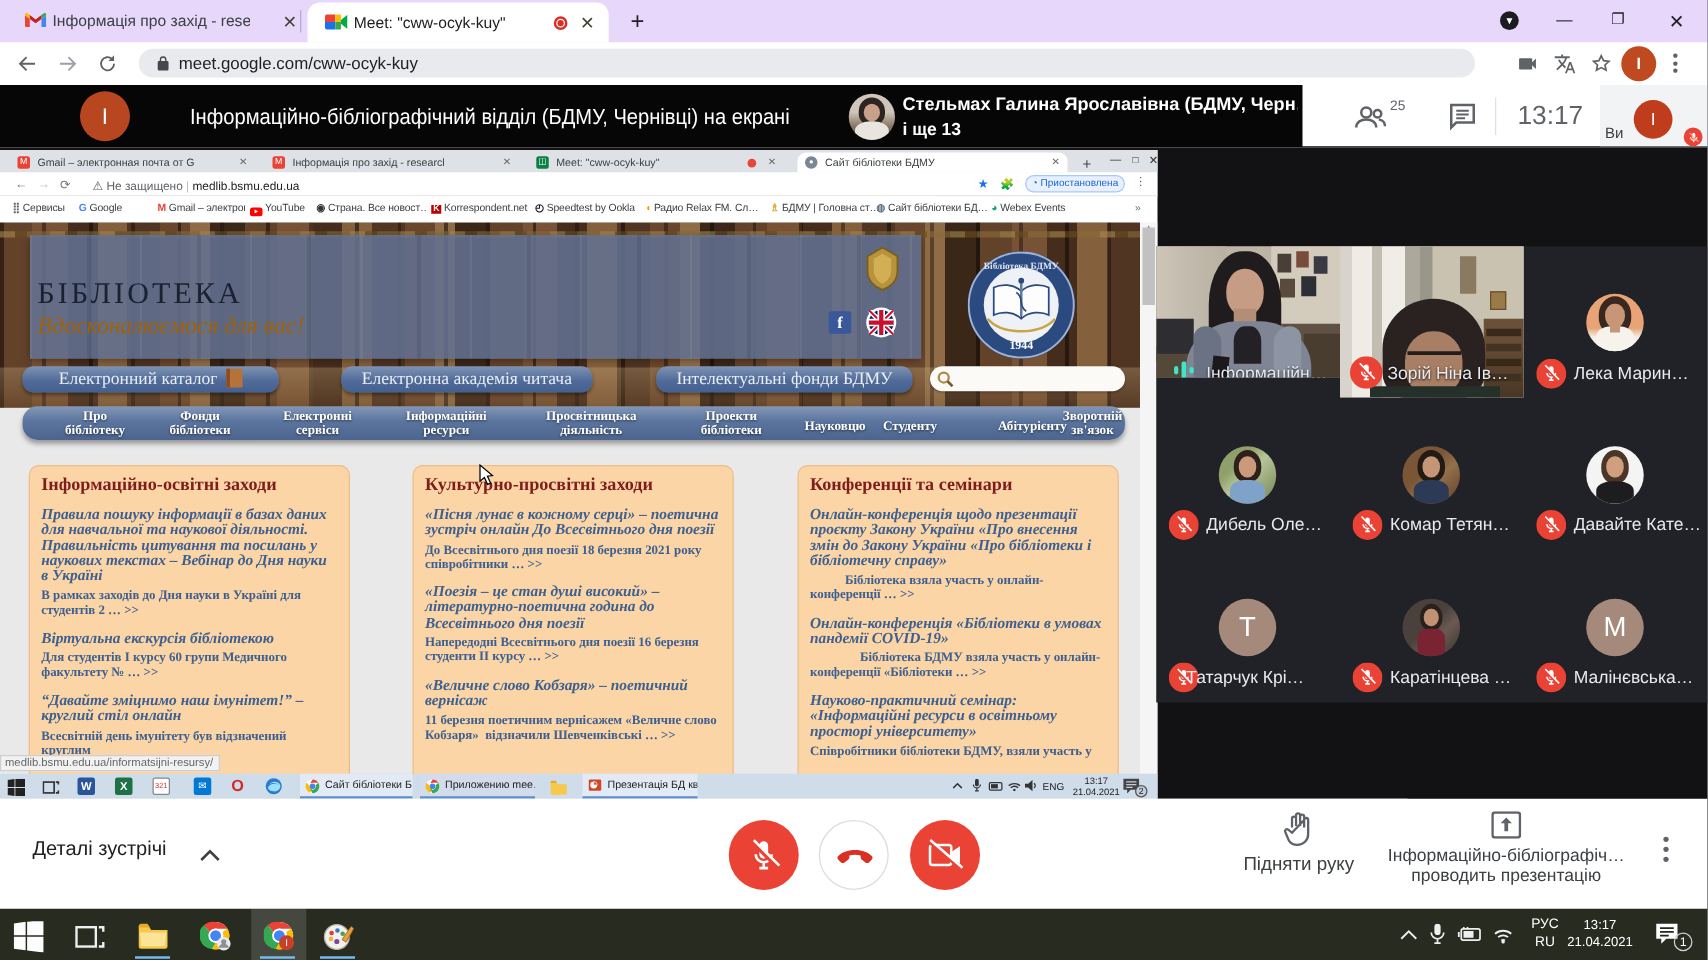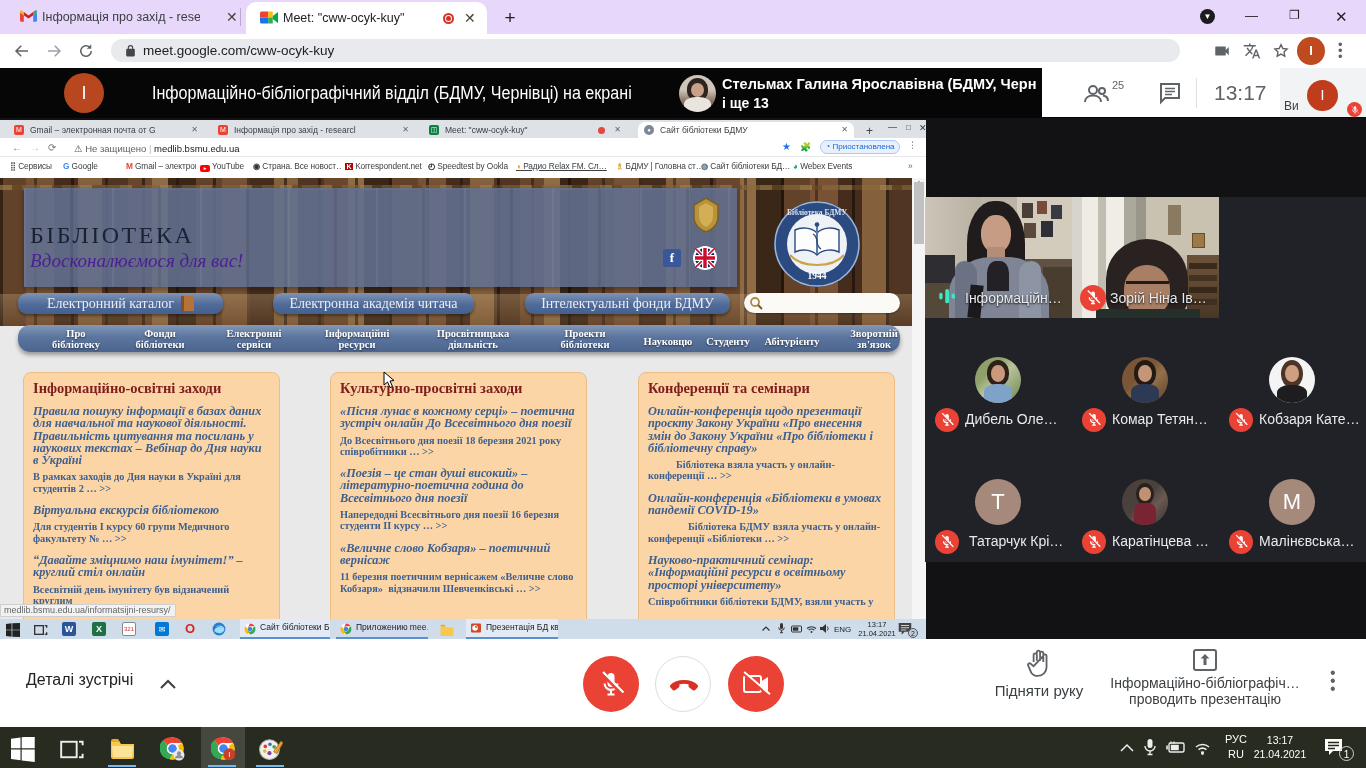--- a/index.html
+++ b/index.html
@@ -221,32 +221,32 @@
     </div>
 
     <div class="abs" style="left:0;top:37px;width:750px;height:21px;background:#fff;font-size:8.3px;color:#3c4043;letter-spacing:-0.1px;">
       <span class="bmk" style="left:10px;"><b style="color:#5f6368;">⣿</b> Сервисы</span>
       <span class="bmk" style="left:63px;"><b style="color:#4285f4;">G</b> Google</span>
       <span class="bmk" style="left:126px;width:70px;overflow:hidden;display:inline-block;"><b style="color:#ea4335;">M</b> Gmail – электронн…</span>
       <span class="bmk" style="left:200px;"><b style="display:inline-block;width:10px;height:7px;background:#f00;border-radius:2px;color:#fff;font-size:5px;line-height:7px;text-align:center;vertical-align:-1px;">▸</b> YouTube</span>
       <span class="bmk" style="left:253px;width:88px;overflow:hidden;display:inline-block;"><b style="color:#333;">◉</b> Страна. Все новост…</span>
       <span class="bmk" style="left:345px;"><b style="background:#b00;color:#fff;font-size:7px;padding:0 1.5px;">K</b> Korrespondent.net</span>
       <span class="bmk" style="left:428px;"><b style="color:#141526;">◴</b> Speedtest by Ookla</span>
-      <span class="bmk" style="left:516px;text-decoration:underline;"><b style="color:#f90;">◖</b> Радио Relax FM. Сл…</span>
+      <span class="bmk" style="left:516px;"><b style="color:#f90;">◖</b> Радио Relax FM. Сл…</span>
       <span class="bmk" style="left:616px;"><b style="color:#e0a32e;">♗</b> БДМУ | Головна ст…</span>
       <span class="bmk" style="left:701px;"><b style="color:#5b7184;">◍</b> Сайт бібліотеки БД…</span>
       <span class="bmk" style="left:793px;"><b style="color:#12a378;">◕</b> Webex Events</span>
       <span class="bmk" style="left:908px;color:#666;">»</span>
     </div>
 
     <div class="abs" id="site" style="left:0;top:58px;width:912px;height:461px;background:#e9e9e9;overflow:hidden;">
       <div class="abs" id="books"></div>
       <div class="abs" id="hpanel"></div>
       <div class="abs" style="left:30px;top:44px;font-family:'Liberation Serif',serif;font-size:24px;font-weight:normal;color:#1a2133;letter-spacing:2.5px;">БІБЛІОТЕКА</div>
-      <div class="abs" style="left:30px;top:72px;font-family:'Liberation Serif',serif;font-style:italic;font-size:19px;color:#4c1d95;">Вдосконалюємося для вас!</div>
+      <div class="abs" style="left:30px;top:72px;font-family:'Liberation Serif',serif;font-style:italic;font-size:19px;color:#a16207;">Вдосконалюємося для вас!</div>
 
       <svg class="abs" style="left:688px;top:19px;" width="36" height="36" viewBox="0 0 36 36">
           <path d="M18 1 L30 8 V20 C30 28 24 33 18 35 C12 33 6 28 6 20 V8 Z" fill="#b8923c" stroke="#7a6020" stroke-width="1.5"></path>
           <path d="M18 6 L25 10 V19 C25 24 22 28 18 30 C14 28 11 24 11 19 V10 Z" fill="#d2ae55"></path>
         </svg>
 
       <div class="abs" style="left:663px;top:71px;width:18px;height:18px;background:#3a579a;border-radius:2px;color:#fff;font-size:13px;font-weight:bold;text-align:center;line-height:18px;font-family:'Liberation Serif',serif;">f</div>
       <div class="abs" style="left:693px;top:68px;width:24px;height:24px;border-radius:50%;background:#fff;">
         <svg style="position:absolute;left:2px;top:2px;" width="20" height="20" viewBox="0 0 20 20">
             <circle cx="10" cy="10" r="10" fill="#012169"></circle>
@@ -285,21 +285,21 @@
 
       <div class="abs" id="snav">
         <div class="ni" style="left:18px;width:80px;">Про<br>бібліотеку</div>
         <div class="ni" style="left:98px;width:88px;">Фонди<br>бібліотеки</div>
         <div class="ni" style="left:186px;width:100px;">Електронні<br>сервіси</div>
         <div class="ni" style="left:286px;width:106px;">Інформаційні<br>ресурси</div>
         <div class="ni" style="left:392px;width:126px;">Просвітницька<br>діяльність</div>
         <div class="ni" style="left:518px;width:98px;">Проекти<br>бібліотеки</div>
         <div class="ni" style="left:616px;width:68px;padding-top:8px;">Науковцю</div>
         <div class="ni" style="left:684px;width:52px;padding-top:8px;">Студенту</div>
-        <div class="ni" style="left:736px;width:76px;padding-top:8px;">Абітурієнту</div>
+        <div class="ni" style="left:770px;width:76px;padding-top:8px;">Абітурієнту</div>
         <div class="ni" style="left:812px;width:88px;">Зворотній<br>зв'язок</div>
       </div>
 
       <div class="card" style="left:23px;">
         <div class="ct">Інформаційно-освітні заходи</div>
         <div class="ch">Правила пошуку інформації в базах даних для навчальної та наукової діяльності. Правильність цитування та посилань у наукових текстах – Вебінар до Дня науки в Україні</div>
         <div class="cs">В рамках заходів до Дня науки в Україні для студентів 2 … &gt;&gt;</div>
         <div class="ch">Віртуальна екскурсія бібліотекою</div>
         <div class="cs">Для студентів І курсу 60 групи Медичного факультету № … &gt;&gt;</div>
         <div class="ch">“Давайте зміцнимо наш імунітет!” – круглий стіл онлайн</div>
@@ -405,21 +405,21 @@
       <div class="abs" style="left:856px;top:2px;width:42px;color:#222;font-size:7.5px;line-height:8.5px;text-align:center;">13:17<br>21.04.2021</div>
       <svg class="abs" style="left:898px;top:3px;" width="14" height="13" viewBox="0 0 19 17">
           <path fill="#444" d="M1 1h17v12h-9l-4 4v-4H1z"></path>
           <path stroke="#c3cedd" stroke-width="1.4" d="M4 4.5h11M4 7.5h11M4 10.5h7"></path>
         </svg>
       <div class="abs" style="left:908px;top:9px;width:10px;height:10px;border-radius:50%;background:#c3cedd;border:1px solid #555;color:#222;font-size:7px;text-align:center;line-height:9px;">2</div>
     </div>
   </div>
   <div class="abs" id="tiles">
 
-    <div class="vtile" style="left:0;top:0;width:147px;height:121px;background:linear-gradient(180deg,#bdb4a5 0 50%,#a89d8c 75%,#8a7d6c);">
+    <div class="vtile" style="left:0;top:0;width:147px;height:105px;background:linear-gradient(180deg,#bdb4a5 0 50%,#a89d8c 75%,#8a7d6c);">
       <div class="abs" style="left:0;top:0;width:56px;height:80px;background:linear-gradient(90deg,#ccc5b8,#b8b0a1);"></div>
       <div class="abs" style="left:0;top:58px;width:30px;height:34px;background:#2e2d31;"></div>
       <div class="abs" style="left:0;top:86px;width:44px;height:35px;background:#544839;"></div>
       <div class="abs" style="left:92px;top:0px;width:55px;height:64px;background:#d3cbbc;"></div>
       <div class="abs" style="left:97px;top:6px;width:11px;height:15px;background:#4a3f38;"></div>
       <div class="abs" style="left:112px;top:4px;width:10px;height:13px;background:#7a4a3a;"></div>
       <div class="abs" style="left:126px;top:8px;width:11px;height:14px;background:#3a3a44;"></div>
       <div class="abs" style="left:99px;top:26px;width:12px;height:15px;background:#5a4a3e;"></div>
       <div class="abs" style="left:116px;top:24px;width:12px;height:16px;background:#2e2e36;"></div>
       <div class="abs" style="left:100px;top:62px;width:47px;height:59px;background:#5f5244;"></div>
@@ -460,85 +460,103 @@
           <g transform="translate(5.5,5)">
             <path fill="#fff" d="M7.5 9.3a2 2 0 0 0 2-2V3.5a2 2 0 0 0-4 0v3.8a2 2 0 0 0 2 2z"></path>
             <path fill="none" stroke="#fff" stroke-width="1.4" d="M3.8 7.3a3.7 3.7 0 0 0 7.4 0M7.5 11v2.5M5.5 13.5h4"></path>
             <path stroke="#ea4335" stroke-width="2.6" d="M1.5 1l12 12.5"></path>
             <path stroke="#fff" stroke-width="1.4" d="M2.3 .6l12 12.5"></path>
           </g>
         </svg>
       <div class="tname" style="left:38px;top:93px;text-shadow:0 1px 2px #000;">Зорій Ніна Ів…</div>
     </div>
 
-
-    <div class="vtile" style="left:0;top:121px;width:147px;height:122px;">
-      <div class="avc" style="left:50px;top:39px;background:linear-gradient(135deg,#8fa06a 0 30%,#b8c49a 50%,#6f8452);">
-        <div class="abs" style="left:12px;top:3px;width:22px;height:26px;border-radius:50% 50% 45% 45%;background:#2e2119;"></div>
-        <div class="abs" style="left:16px;top:8px;width:14px;height:17px;border-radius:48%;background:#cb9a7c;"></div>
-        <div class="abs" style="left:9px;top:27px;width:28px;height:19px;border-radius:42% 42% 0 0;background:#7fa3c8;"></div>
+    <div class="vtile" style="left:294px;top:0;width:147px;height:121px;">
+      <div class="avc" style="left:50px;top:38px;background:linear-gradient(180deg,#e8a476 0 60%,#f3ede6 75%,#fdfcfa);">
+        <div class="abs" style="left:10px;top:2px;width:26px;height:30px;border-radius:50% 50% 42% 42%;background:#39281f;"></div>
+        <div class="abs" style="left:15px;top:8px;width:16px;height:19px;border-radius:48%;background:#c99577;"></div>
+        <div class="abs" style="left:8px;top:26px;width:30px;height:20px;border-radius:40% 40% 0 0;background:#f6f2ec;"></div>
+        <div class="abs" style="left:19px;top:24px;width:8px;height:7px;background:#c99577;"></div>
       </div>
       <svg class="abs" style="left:10px;top:90px;" width="24" height="24" viewBox="0 0 26 26">
           <circle cx="13" cy="13" r="13" fill="#ea4335"></circle>
           <g transform="translate(5.5,5)">
             <path fill="#fff" d="M7.5 9.3a2 2 0 0 0 2-2V3.5a2 2 0 0 0-4 0v3.8a2 2 0 0 0 2 2z"></path>
             <path fill="none" stroke="#fff" stroke-width="1.4" d="M3.8 7.3a3.7 3.7 0 0 0 7.4 0M7.5 11v2.5M5.5 13.5h4"></path>
             <path stroke="#ea4335" stroke-width="2.6" d="M1.5 1l12 12.5"></path>
             <path stroke="#fff" stroke-width="1.4" d="M2.3 .6l12 12.5"></path>
           </g>
         </svg>
-      <div class="tname" style="left:40px;top:93px;">Дибель Оле…</div>
-    </div>
-    <div class="vtile" style="left:147px;top:121px;width:147px;height:122px;">
-      <div class="avc" style="left:50px;top:39px;background:linear-gradient(135deg,#7a5636 0 40%,#93704a 60%,#5e402a);">
-        <div class="abs" style="left:12px;top:3px;width:22px;height:26px;border-radius:50% 50% 45% 45%;background:#241a14;"></div>
-        <div class="abs" style="left:16px;top:8px;width:14px;height:17px;border-radius:48%;background:#c59578;"></div>
-        <div class="abs" style="left:9px;top:27px;width:28px;height:19px;border-radius:42% 42% 0 0;background:#2c3a55;"></div>
+      <div class="tname" style="left:40px;top:93px;">Лека Марин…</div>
+    </div>
+
+    <div class="vtile" style="left:0;top:121px;width:147px;height:122px;">
+      <div class="avc" style="left:50px;top:39px;background:linear-gradient(135deg,#8fa06a 0 30%,#b8c49a 50%,#6f8452);">
+        <div class="abs" style="left:12px;top:3px;width:22px;height:26px;border-radius:50% 50% 45% 45%;background:#2e2119;"></div>
+        <div class="abs" style="left:16px;top:8px;width:14px;height:17px;border-radius:48%;background:#cb9a7c;"></div>
+        <div class="abs" style="left:9px;top:27px;width:28px;height:19px;border-radius:42% 42% 0 0;background:#7fa3c8;"></div>
       </div>
       <svg class="abs" style="left:10px;top:90px;" width="24" height="24" viewBox="0 0 26 26">
           <circle cx="13" cy="13" r="13" fill="#ea4335"></circle>
           <g transform="translate(5.5,5)">
             <path fill="#fff" d="M7.5 9.3a2 2 0 0 0 2-2V3.5a2 2 0 0 0-4 0v3.8a2 2 0 0 0 2 2z"></path>
             <path fill="none" stroke="#fff" stroke-width="1.4" d="M3.8 7.3a3.7 3.7 0 0 0 7.4 0M7.5 11v2.5M5.5 13.5h4"></path>
             <path stroke="#ea4335" stroke-width="2.6" d="M1.5 1l12 12.5"></path>
             <path stroke="#fff" stroke-width="1.4" d="M2.3 .6l12 12.5"></path>
           </g>
         </svg>
-      <div class="tname" style="left:40px;top:93px;">Комар Тетян…</div>
-    </div>
-    <div class="vtile" style="left:294px;top:121px;width:147px;height:122px;">
-      <div class="avc" style="left:50px;top:39px;background:linear-gradient(180deg,#f4f4f4 0 70%,#e2e2e2);">
-        <div class="abs" style="left:12px;top:3px;width:22px;height:27px;border-radius:50% 50% 45% 45%;background:#4a3526;"></div>
-        <div class="abs" style="left:16px;top:8px;width:14px;height:17px;border-radius:48%;background:#cf9f80;"></div>
-        <div class="abs" style="left:8px;top:28px;width:30px;height:18px;border-radius:42% 42% 0 0;background:#1d1d1f;"></div>
+      <div class="tname" style="left:40px;top:93px;">Дибель Оле…</div>
+    </div>
+    <div class="vtile" style="left:147px;top:121px;width:147px;height:122px;">
+      <div class="avc" style="left:50px;top:39px;background:linear-gradient(135deg,#7a5636 0 40%,#93704a 60%,#5e402a);">
+        <div class="abs" style="left:12px;top:3px;width:22px;height:26px;border-radius:50% 50% 45% 45%;background:#241a14;"></div>
+        <div class="abs" style="left:16px;top:8px;width:14px;height:17px;border-radius:48%;background:#c59578;"></div>
+        <div class="abs" style="left:9px;top:27px;width:28px;height:19px;border-radius:42% 42% 0 0;background:#2c3a55;"></div>
       </div>
       <svg class="abs" style="left:10px;top:90px;" width="24" height="24" viewBox="0 0 26 26">
           <circle cx="13" cy="13" r="13" fill="#ea4335"></circle>
           <g transform="translate(5.5,5)">
             <path fill="#fff" d="M7.5 9.3a2 2 0 0 0 2-2V3.5a2 2 0 0 0-4 0v3.8a2 2 0 0 0 2 2z"></path>
             <path fill="none" stroke="#fff" stroke-width="1.4" d="M3.8 7.3a3.7 3.7 0 0 0 7.4 0M7.5 11v2.5M5.5 13.5h4"></path>
             <path stroke="#ea4335" stroke-width="2.6" d="M1.5 1l12 12.5"></path>
             <path stroke="#fff" stroke-width="1.4" d="M2.3 .6l12 12.5"></path>
           </g>
         </svg>
-      <div class="tname" style="left:40px;top:93px;">Кобзаря Кате…</div>
+      <div class="tname" style="left:40px;top:93px;">Комар Тетян…</div>
+    </div>
+    <div class="vtile" style="left:294px;top:121px;width:147px;height:122px;">
+      <div class="avc" style="left:50px;top:39px;background:linear-gradient(180deg,#f4f4f4 0 70%,#e2e2e2);">
+        <div class="abs" style="left:12px;top:3px;width:22px;height:27px;border-radius:50% 50% 45% 45%;background:#4a3526;"></div>
+        <div class="abs" style="left:16px;top:8px;width:14px;height:17px;border-radius:48%;background:#cf9f80;"></div>
+        <div class="abs" style="left:8px;top:28px;width:30px;height:18px;border-radius:42% 42% 0 0;background:#1d1d1f;"></div>
+      </div>
+      <svg class="abs" style="left:10px;top:90px;" width="24" height="24" viewBox="0 0 26 26">
+          <circle cx="13" cy="13" r="13" fill="#ea4335"></circle>
+          <g transform="translate(5.5,5)">
+            <path fill="#fff" d="M7.5 9.3a2 2 0 0 0 2-2V3.5a2 2 0 0 0-4 0v3.8a2 2 0 0 0 2 2z"></path>
+            <path fill="none" stroke="#fff" stroke-width="1.4" d="M3.8 7.3a3.7 3.7 0 0 0 7.4 0M7.5 11v2.5M5.5 13.5h4"></path>
+            <path stroke="#ea4335" stroke-width="2.6" d="M1.5 1l12 12.5"></path>
+            <path stroke="#fff" stroke-width="1.4" d="M2.3 .6l12 12.5"></path>
+          </g>
+        </svg>
+      <div class="tname" style="left:40px;top:93px;">Давайте Кате…</div>
     </div>
 
     <div class="vtile" style="left:0;top:243px;width:147px;height:122px;">
       <div class="avl" style="left:50px;top:39px;">T</div>
       <svg class="abs" style="left:10px;top:90px;" width="24" height="24" viewBox="0 0 26 26">
           <circle cx="13" cy="13" r="13" fill="#ea4335"></circle>
           <g transform="translate(5.5,5)">
             <path fill="#fff" d="M7.5 9.3a2 2 0 0 0 2-2V3.5a2 2 0 0 0-4 0v3.8a2 2 0 0 0 2 2z"></path>
             <path fill="none" stroke="#fff" stroke-width="1.4" d="M3.8 7.3a3.7 3.7 0 0 0 7.4 0M7.5 11v2.5M5.5 13.5h4"></path>
             <path stroke="#ea4335" stroke-width="2.6" d="M1.5 1l12 12.5"></path>
             <path stroke="#fff" stroke-width="1.4" d="M2.3 .6l12 12.5"></path>
           </g>
         </svg>
-      <div class="tname" style="left:44px;top:93px;text-align:right;">Татарчук Крі…</div>
+      <div class="tname" style="left:24px;top:93px;text-align:right;">Татарчук Крі…</div>
     </div>
     <div class="vtile" style="left:147px;top:243px;width:147px;height:122px;">
       <div class="avc" style="left:50px;top:39px;background:linear-gradient(135deg,#4a403c 0 45%,#6a5a52 65%,#3a322e);">
         <div class="abs" style="left:14px;top:4px;width:18px;height:22px;border-radius:50%;background:#2a211c;"></div>
         <div class="abs" style="left:17px;top:8px;width:12px;height:14px;border-radius:48%;background:#c09173;"></div>
         <div class="abs" style="left:12px;top:24px;width:22px;height:22px;border-radius:35% 35% 0 0;background:#7a2433;"></div>
       </div>
       <svg class="abs" style="left:10px;top:90px;" width="24" height="24" viewBox="0 0 26 26">
           <circle cx="13" cy="13" r="13" fill="#ea4335"></circle>
           <g transform="translate(5.5,5)">

